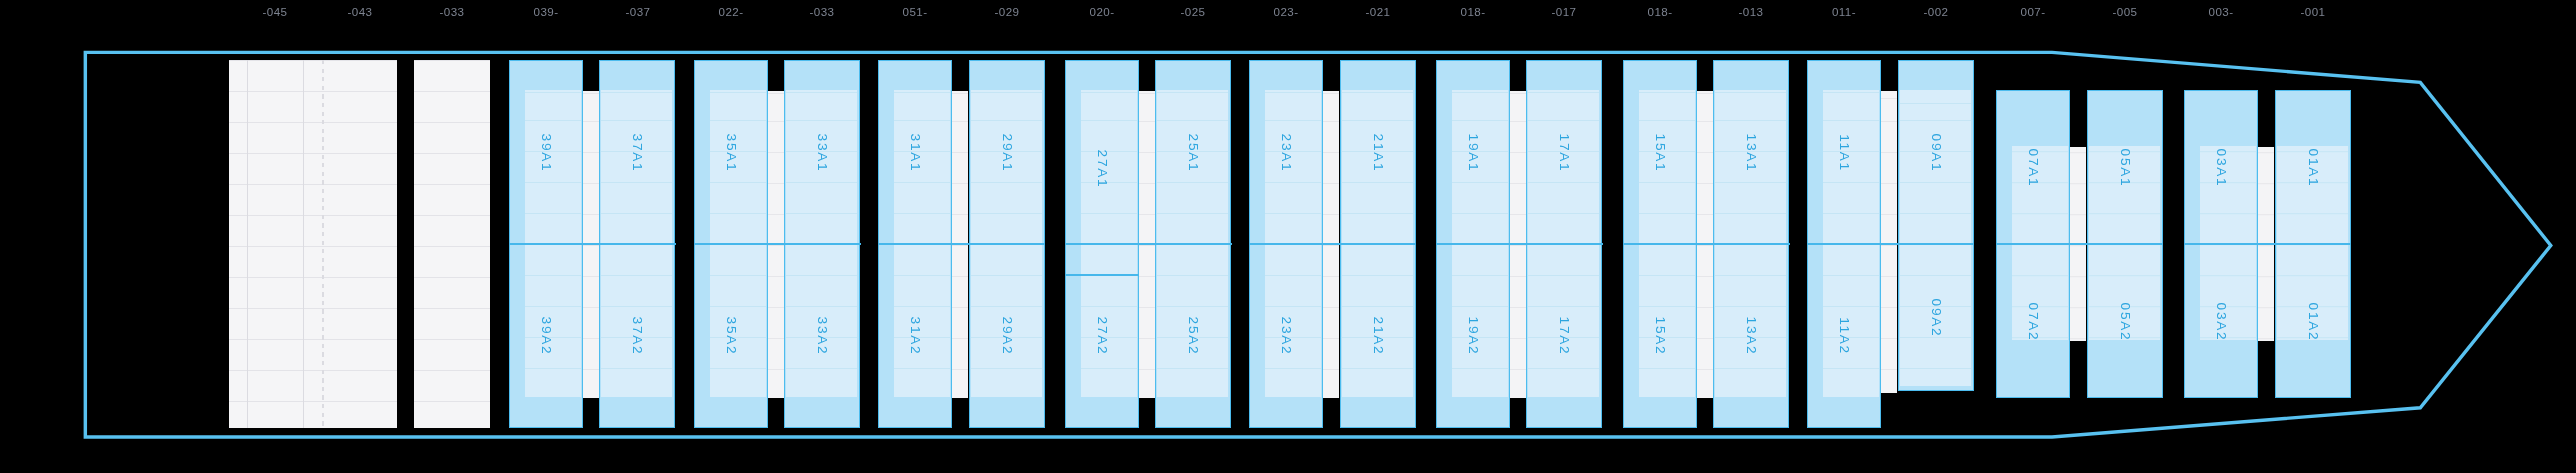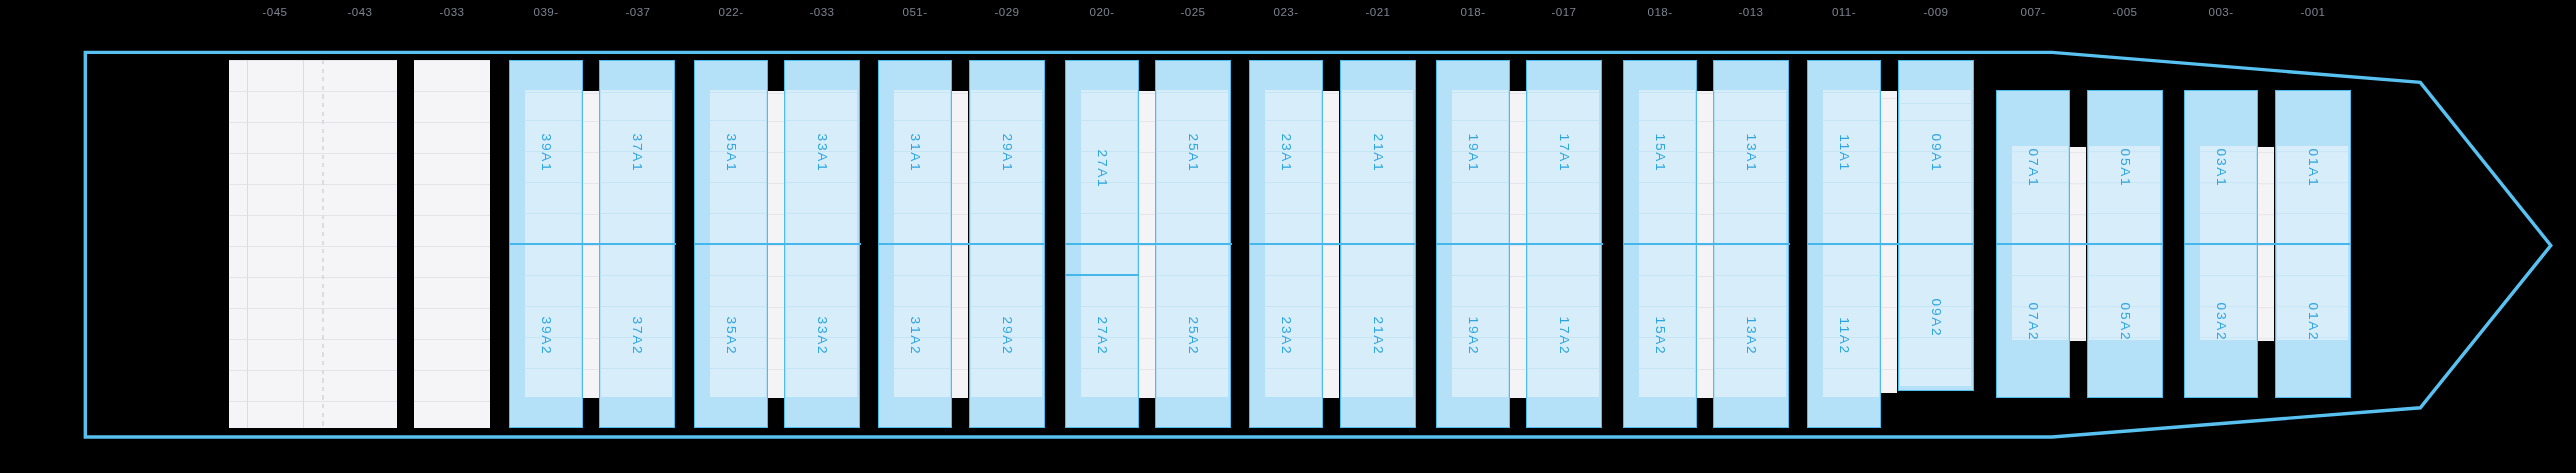--- a/index.html
+++ b/index.html
@@ -246,19 +246,19 @@
     <div class="axis-label" style="left: 1007px; color: rgb(125, 131, 144);">-029</div>
     <div class="axis-label" style="left: 1102px; color: rgb(125, 131, 144);">020-</div>
     <div class="axis-label" style="left: 1193px; color: rgb(125, 131, 144);">-025</div>
     <div class="axis-label" style="left: 1286px; color: rgb(125, 131, 144);">023-</div>
     <div class="axis-label" style="left: 1378px; color: rgb(125, 131, 144);">-021</div>
     <div class="axis-label" style="left: 1473px; color: rgb(125, 131, 144);">018-</div>
     <div class="axis-label" style="left: 1564px; color: rgb(125, 131, 144);">-017</div>
     <div class="axis-label" style="left: 1660px; color: rgb(125, 131, 144);">018-</div>
     <div class="axis-label" style="left: 1751px; color: rgb(125, 131, 144);">-013</div>
     <div class="axis-label" style="left: 1844px; color: rgb(125, 131, 144);">011-</div>
-    <div class="axis-label" style="left: 1936px; color: rgb(125, 131, 144);">-009</div>
+    <div class="axis-label" style="left: 1936px; color: rgb(125, 131, 144);">-002</div>
     <div class="axis-label" style="left: 2033px; color: rgb(125, 131, 144);">007-</div>
     <div class="axis-label" style="left: 2125px; color: rgb(125, 131, 144);">-005</div>
     <div class="axis-label" style="left: 2221px; color: rgb(125, 131, 144);">003-</div>
     <div class="axis-label" style="left: 2313px; color: rgb(125, 131, 144);">-001</div>
   </div>
 
 
 </body></html>

